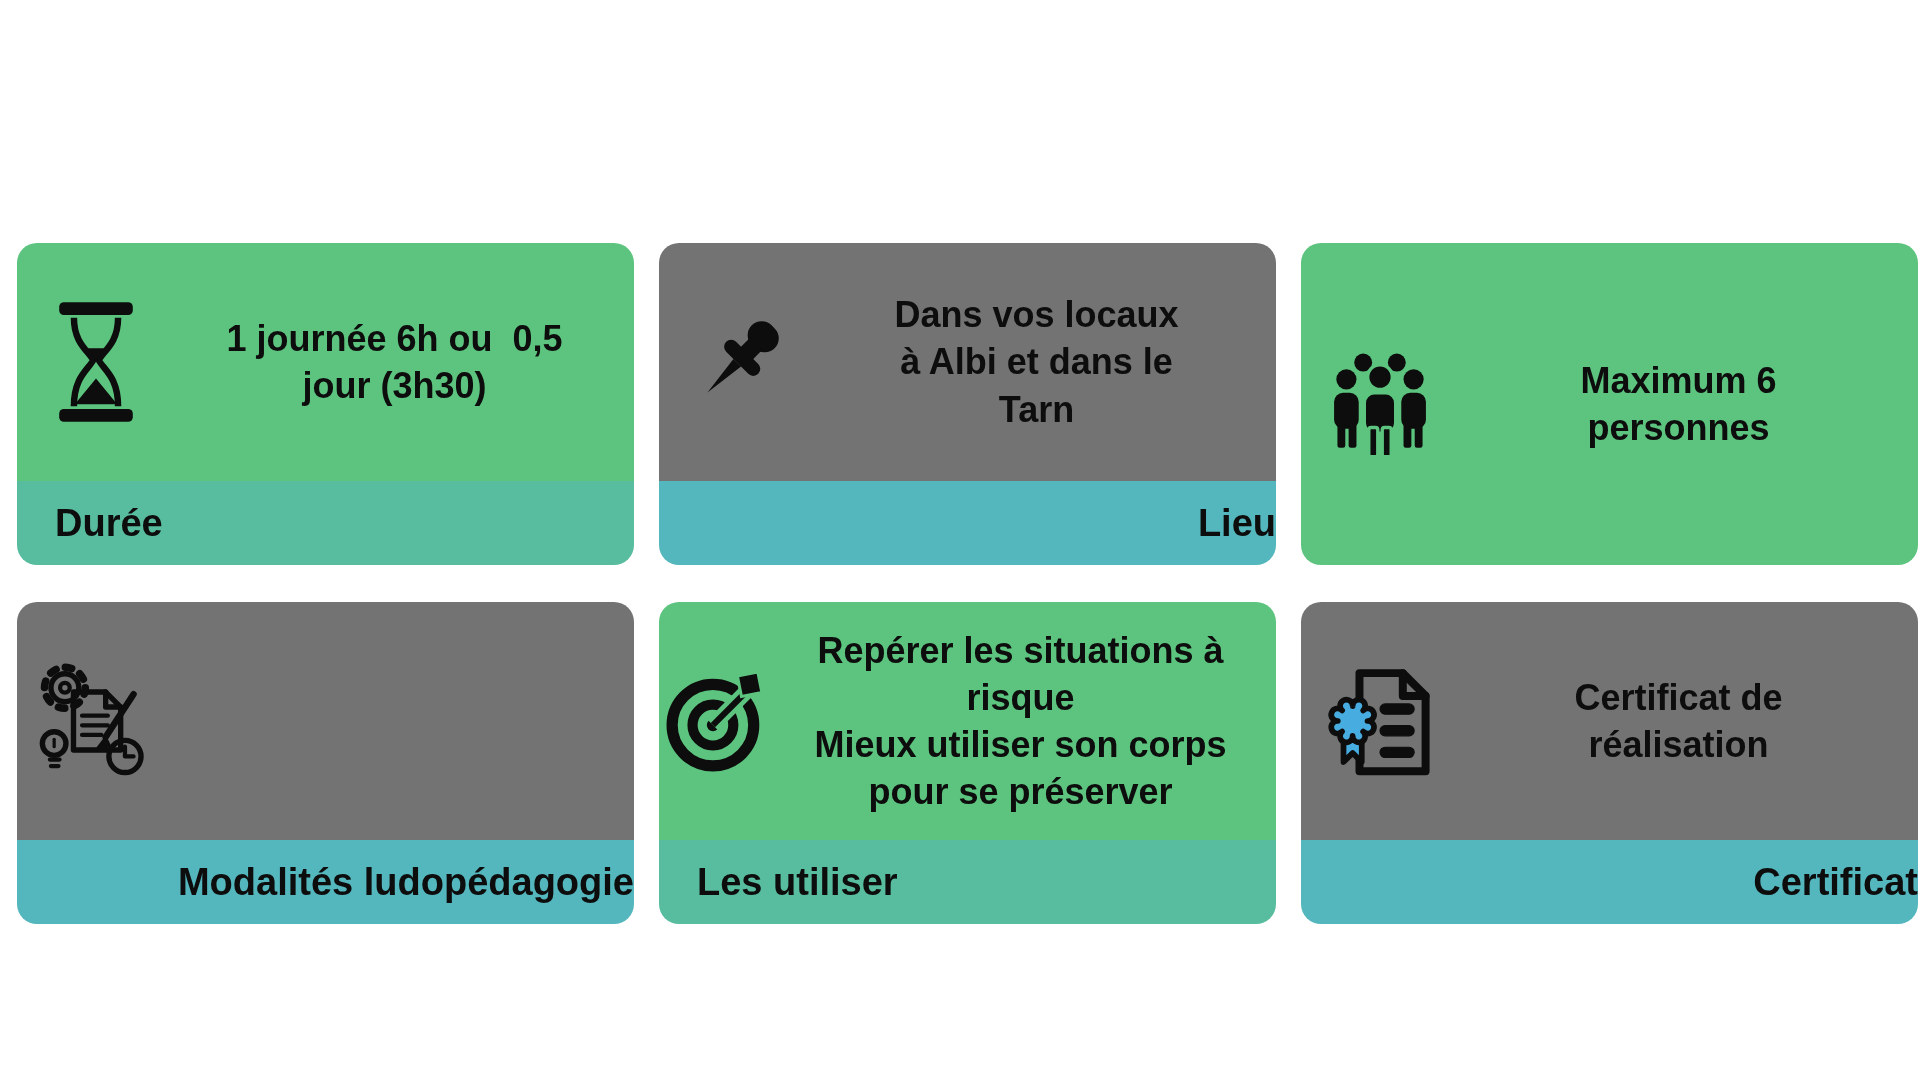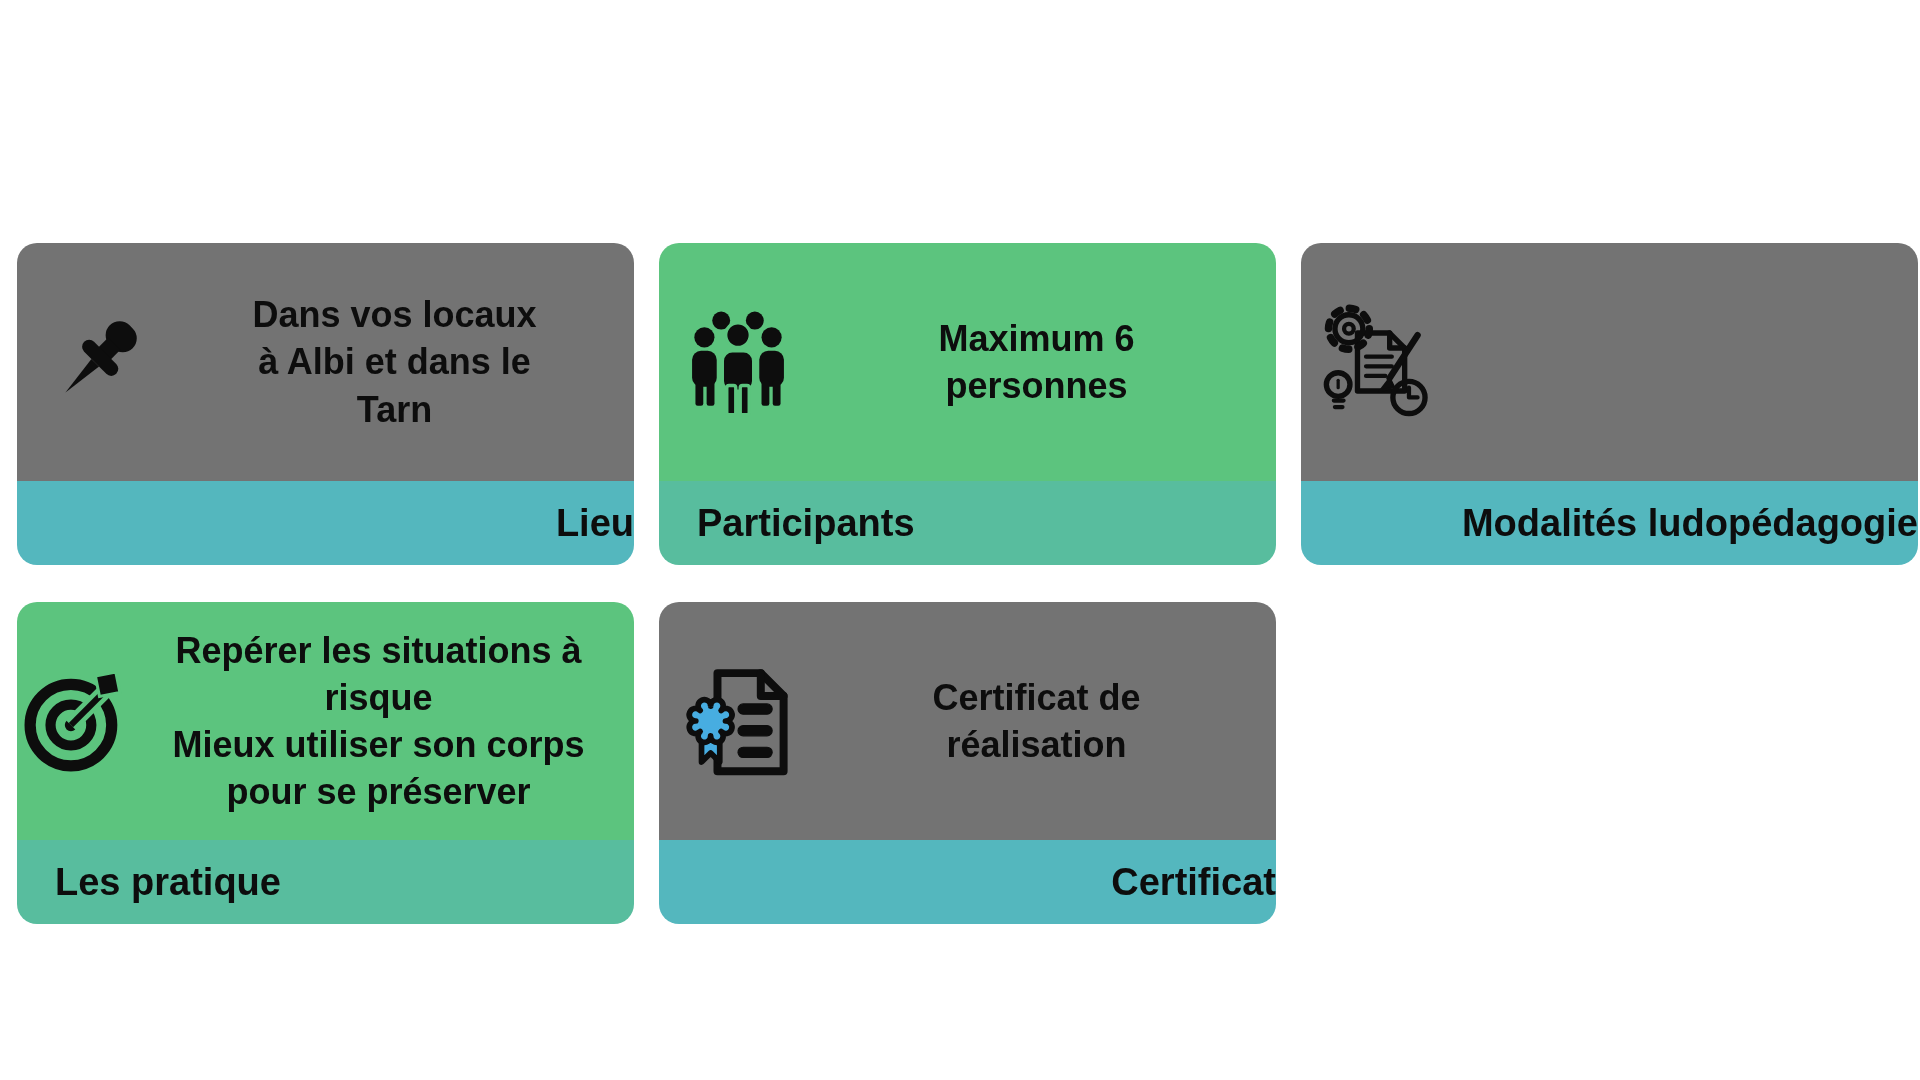--- a/index.html
+++ b/index.html
@@ -63,20 +63,39 @@
     font-weight: bold;
     font-size: 38px;
   }
   svg { display: block; }
 </style>
 </head>
 <body>
 
 <div class="board">
 
+  <div class="card green">
+    <div class="card-main">
+      <div class="icon-wrap">
+        <svg width="92" height="120" viewBox="0 0 100 130">
+          <rect x="10" y="0" width="80" height="14" rx="5" fill="#0d0d0d"></rect>
+          <rect x="10" y="116" width="80" height="14" rx="5" fill="#0d0d0d"></rect>
+          <path d="M26,17 C26,45 42,53 47,63 C42,73 26,81 26,113" fill="none" stroke="#0d0d0d" stroke-width="7"></path>
+          <path d="M74,17 C74,45 58,53 53,63 C58,73 74,81 74,113" fill="none" stroke="#0d0d0d" stroke-width="7"></path>
+          <path d="M40,50 h20 l-10,14 z" fill="#0d0d0d"></path>
+          <path d="M27,111 L50,83 L73,111 z" fill="#0d0d0d"></path>
+        </svg>
+      </div>
+      <div class="card-text">1 journée 6h ou  0,5
+jour (3h30)</div>
+    </div>
+    <div class="card-footer">
+      <span>Durée</span>
+    </div>
+  </div>
 
   <div class="card blue">
     <div class="card-main">
       <div class="icon-wrap">
         <svg width="108" height="108" viewBox="0 0 100 100">
           <g transform="rotate(45 50 50)" fill="#0d0d0d">
             <rect x="35" y="4" width="30" height="26" rx="13"></rect>
             <rect x="42" y="26" width="16" height="14"></rect>
             <rect x="29" y="38" width="42" height="13" rx="6.5"></rect>
             <path d="M45,51 h10 L50,90 z"></path>
@@ -111,23 +130,20 @@
           <g fill="#0d0d0d" stroke="#5cc47e" stroke-width="3">
             <circle cx="50" cy="26" r="11"></circle>
             <rect x="36" y="40" width="28" height="36" rx="9"></rect>
             <rect x="40" y="71" width="8" height="26" rx="2"></rect>
             <rect x="52" y="71" width="8" height="26" rx="2"></rect>
           </g>
         </svg>
       </div>
       <div class="card-text">Maximum 6
 personnes</div>
-    </div>
-    <div class="card-footer">
-      <span>Participants</span>
     </div>
   </div>
 
   <div class="card blue">
     <div class="card-main">
       <div class="icon-wrap">
         <svg width="118" height="118" viewBox="0 0 110 110">
           <g fill="none" stroke="#0d0d0d" stroke-linecap="round" stroke-linejoin="round">
             <path d="M34,28 h30 l14,14 v40 h-44 z" stroke-width="5"></path>
             <path d="M64,28 v14 h14" stroke-width="5"></path>
@@ -162,21 +178,21 @@
           <line x1="46" y1="54" x2="86" y2="14" stroke="#0d0d0d" stroke-width="6"></line>
           <polygon points="74,26 70,6 90,2 94,22" fill="#0d0d0d" stroke="#5cc47e" stroke-width="3"></polygon>
         </svg>
       </div>
       <div class="card-text">Repérer les situations à
 risque
 Mieux utiliser son corps
 pour se préserver</div>
     </div>
     <div class="card-footer">
-      <span>Les pratique</span>
+      <span>Les utiliser</span>
     </div>
   </div>
 
   <div class="card blue">
     <div class="card-main">
       <div class="icon-wrap">
         <svg width="114" height="114" viewBox="0 0 100 100">
           <g stroke="#0d0d0d" stroke-linejoin="round" stroke-linecap="round">
             <path d="M32,8 H70 L90,28 V94 H32 Z" fill="none" stroke-width="7"></path>
             <path d="M70,8 V28 H90" fill="none" stroke-width="7"></path>

